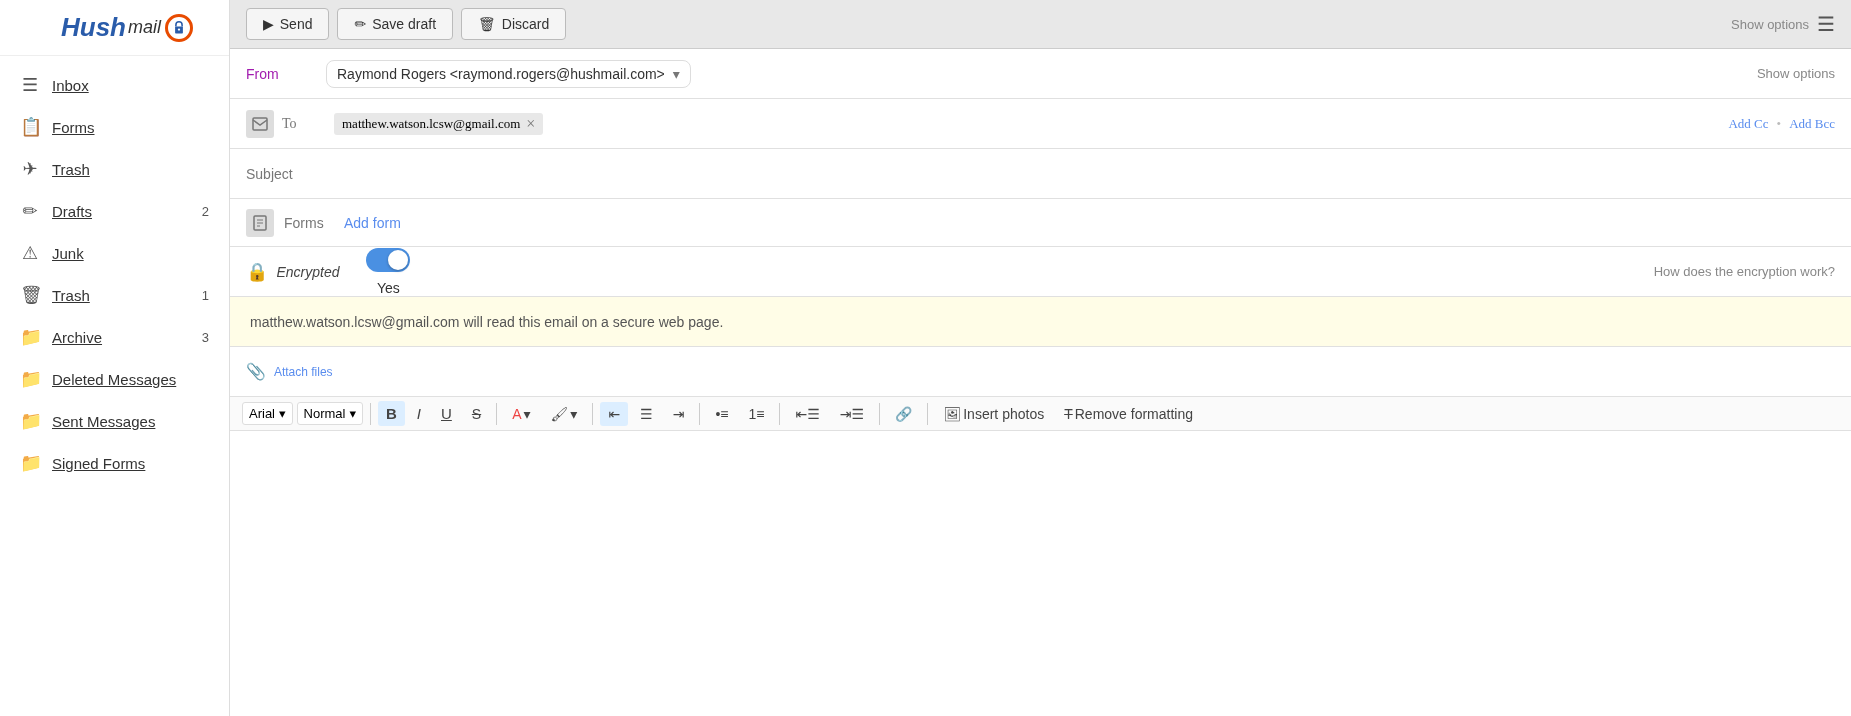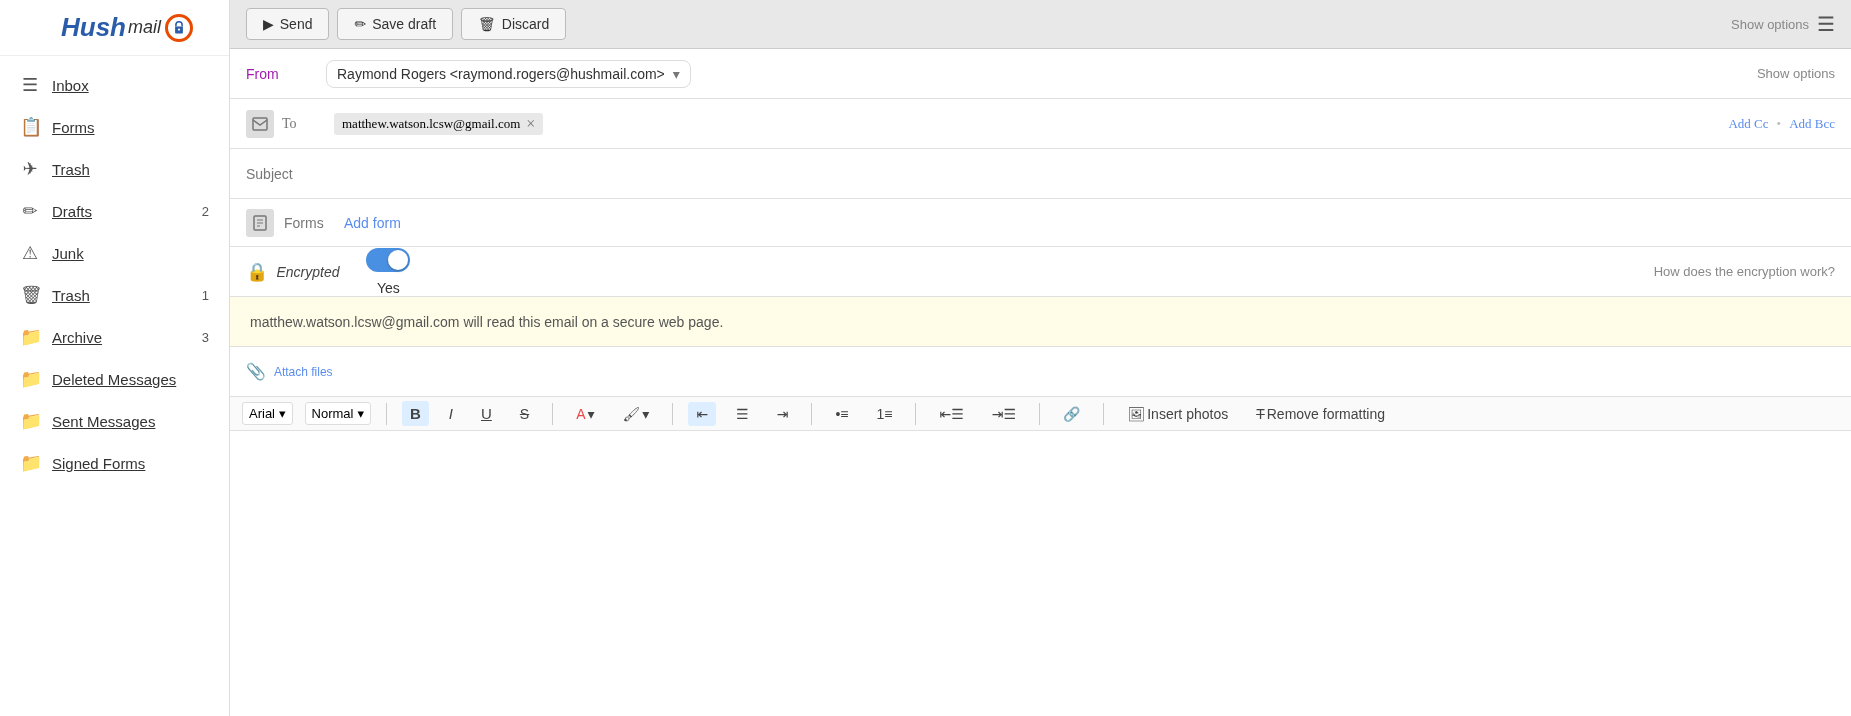--- a/index.html
+++ b/index.html
@@ -333,21 +333,21 @@
     }
     .attach-icon { color: #888; margin-right: 8px; font-size: 16px; }
     .attach-link { color: #5a8dee; text-decoration: none; font-size: 12px; }
 
     
     .format-toolbar {
       display: flex;
       align-items: center;
       border-bottom: 1px solid #e0e0e0;
       padding: 4px 12px;
-      gap: 12px;
+      gap: 4px;
       flex-wrap: wrap;
       background: #fafafa;
     }
     .format-btn {
       padding: 4px 8px;
       border: none;
       background: transparent;
       cursor: pointer;
       border-radius: 3px;
       font-size: 14px;

